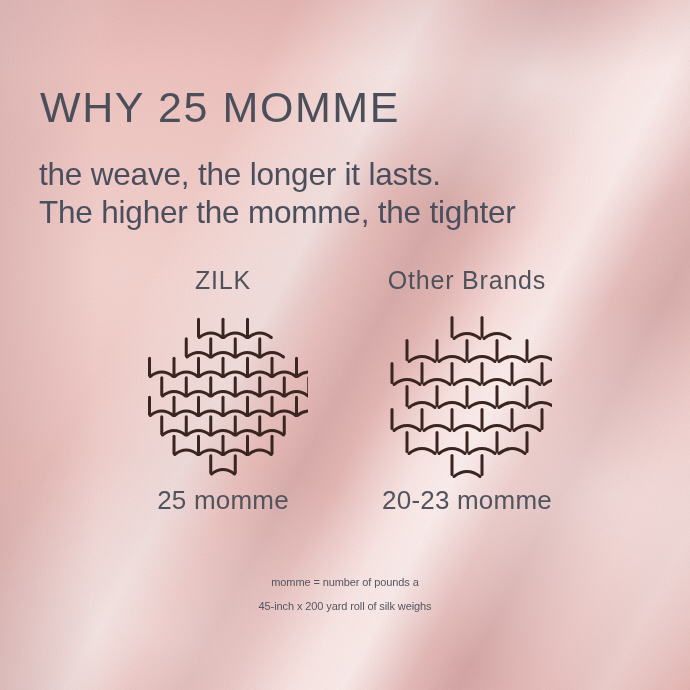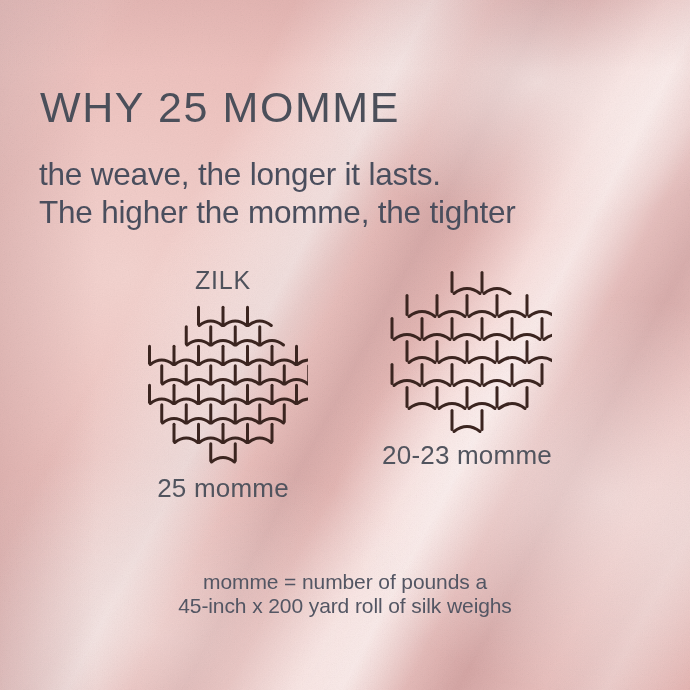--- a/index.html
+++ b/index.html
@@ -142,21 +142,21 @@
     flex-direction: column;
     align-items: center;
   }
 
   .col-title {
     font-size: 25px;
     font-weight: 300;
     letter-spacing: 0.8px;
     color: #4f525c;
     line-height: 1;
-    margin-bottom: 8px;
+    margin-bottom: 20px;
   }
 
   .weave-box {
     width: 170px;
     height: 166px;
     display: block;
   }
 
   .col-value {
     font-size: 26px;
@@ -166,21 +166,21 @@
     line-height: 1;
     margin-top: 8px;
   }
 
   .footnote {
     position: absolute;
     left: 0;
     top: 570px;
     width: 690px;
     text-align: center;
-    font-size: 21px;
+    font-size: 11px;
     line-height: 24px;
     font-weight: 500;
     letter-spacing: -0.1px;
     color: #53566300;
     color: #535663;
   }
 </style>
 </head>
 <body>
 
@@ -303,20 +303,21 @@
               <line x1="72.75" y1="142.75" x2="72.75" y2="159.75"></line>
               <path d="M 73.50 161.00 Q 85.00 152.00 96.50 161.00"></path>
               <line x1="97.25" y1="142.75" x2="97.25" y2="159.75"></line>
             </g>
         </svg>
 
         <div class="col-value">25 momme</div>
       </div>
 
       <div class="col">
+        <div class="col-title">Other Brands</div>
 
         <svg class="weave-box" viewBox="0 0 170 166">
           <g id="loose-weave" stroke="#3b2520" stroke-width="3" stroke-linecap="round" fill="none">
               <line x1="70.00" y1="4.50" x2="70.00" y2="23.50"></line>
               <path d="M 72.00 25.50 Q 85.00 15.50 98.00 25.50"></path>
               <line x1="100.00" y1="4.50" x2="100.00" y2="23.50"></line>
               <path d="M 102.00 25.50 Q 115.00 15.50 128.00 25.50"></path>
               <line x1="25.00" y1="27.50" x2="25.00" y2="46.50"></line>
               <path d="M 27.00 48.50 Q 40.00 38.50 53.00 48.50"></path>
               <line x1="55.00" y1="27.50" x2="55.00" y2="46.50"></line>

